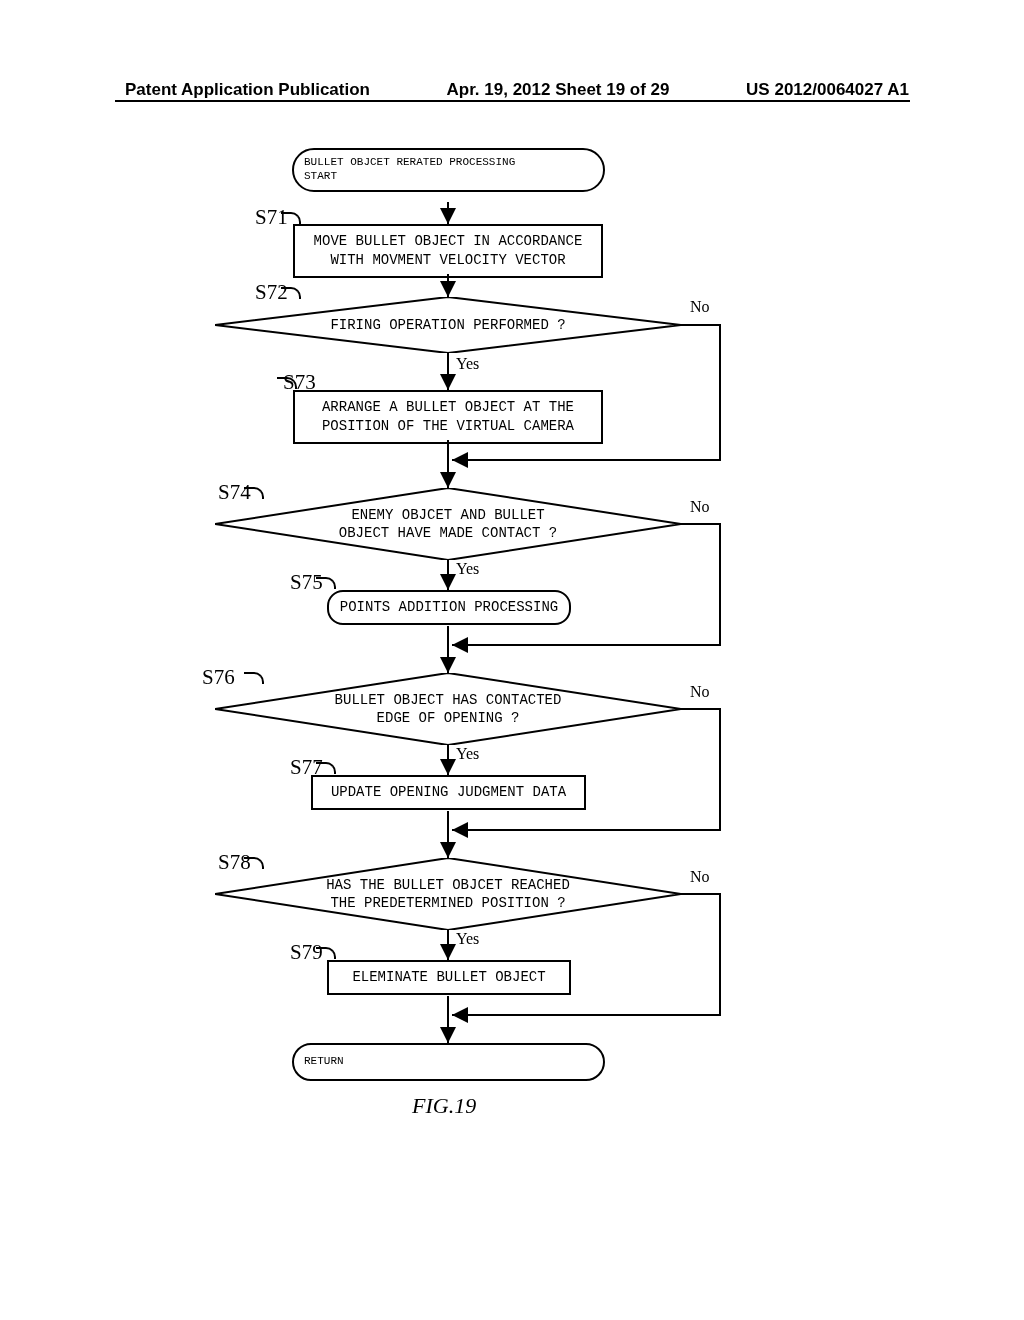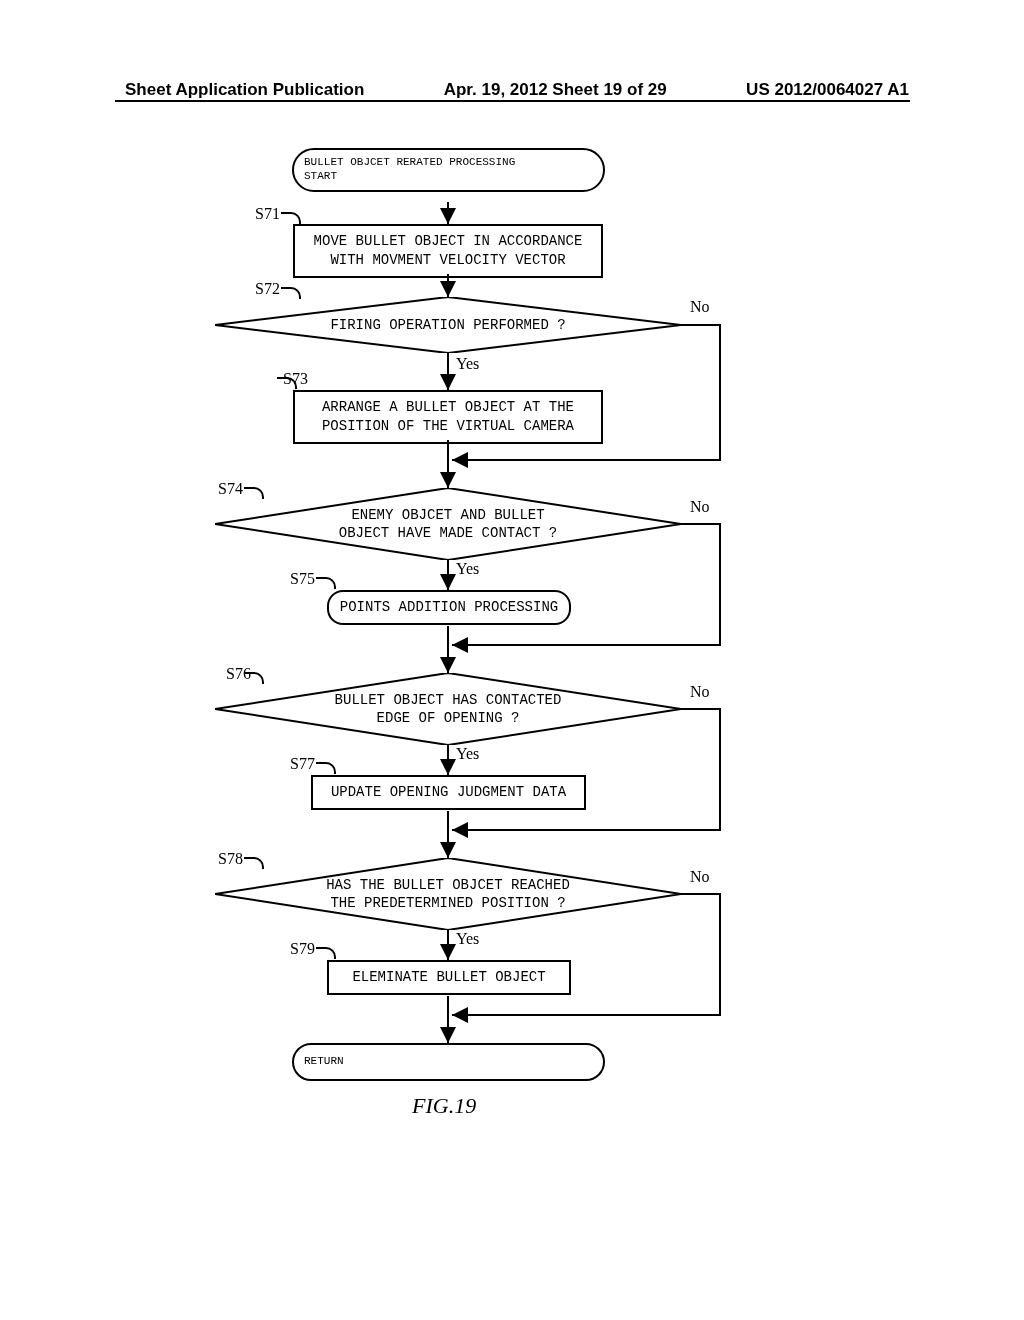--- a/index.html
+++ b/index.html
@@ -76,21 +76,21 @@
   text-align: center;
   font-family: "Courier New", monospace;
   font-size: 14px;
   line-height: 1.3;
   padding: 0 80px;
   box-sizing: border-box;
 }
 .step-label {
   position: absolute;
   font-family: "Times New Roman", serif;
-  font-size: 16px;
+  font-size: 21px;
 }
 .yn-label {
   position: absolute;
   font-family: "Times New Roman", serif;
   font-size: 16px;
 }
 .leader {
   position: absolute;
   width: 18px;
   height: 10px;
@@ -103,21 +103,21 @@
   font-family: "Times New Roman", serif;
   font-style: italic;
   font-size: 22px;
 }
 </style>
 </head>
 <body>
 
 <div class="page">
   <div class="header">
-    <span>Sheet Application Publication</span>
+    <span>Patent Application Publication</span>
     <span>Apr. 19, 2012  Sheet 19 of 29</span>
     <span>US 2012/0064027 A1</span>
   </div>
   <div class="header-rule"></div>
 
   <svg class="flow" width="1024" height="1130">
     <defs>
       <marker id="ah" markerWidth="10" markerHeight="10" refX="8" refY="4" orient="auto">
         <path d="M0,0 L8,4 L0,8 Z" fill="#000"></path>
       </marker>
@@ -195,21 +195,21 @@
   <div class="rect" style="left:327px; top:590px; width:244px;border-radius:16px;"><span>POINTS ADDITION PROCESSING</span></div>
   <div class="step-label" style="left:290px; top:570px;">S75</div>
   <div class="leader" style="left:316px; top:577px;"></div>
 
   <div class="diamond" style="left:215px; top:673px; width:466px; height:72px;">
     <svg width="466" height="72">
         <polygon points="0,36 233,0 466,36 233,72" fill="#fff" stroke="#000" stroke-width="2"></polygon>
       </svg>
     <div class="diamond-text">BULLET OBJECT HAS CONTACTED<br>EDGE OF OPENING ?</div>
   </div>
-  <div class="step-label" style="left:226px; top:665px;">S76</div>
+  <div class="step-label" style="left:202px; top:665px;">S76</div>
   <div class="leader" style="left:244px; top:672px;"></div>
   <div class="yn-label" style="left:456px; top:745px;">Yes</div>
   <div class="yn-label" style="left:690px; top:683px;">No</div>
 
   <div class="rect" style="left:311px; top:775px; width:275px;"><span>UPDATE OPENING JUDGMENT DATA</span></div>
   <div class="step-label" style="left:290px; top:755px;">S77</div>
   <div class="leader" style="left:316px; top:762px;"></div>
 
   <div class="diamond" style="left:215px; top:858px; width:466px; height:72px;">
     <svg width="466" height="72">

